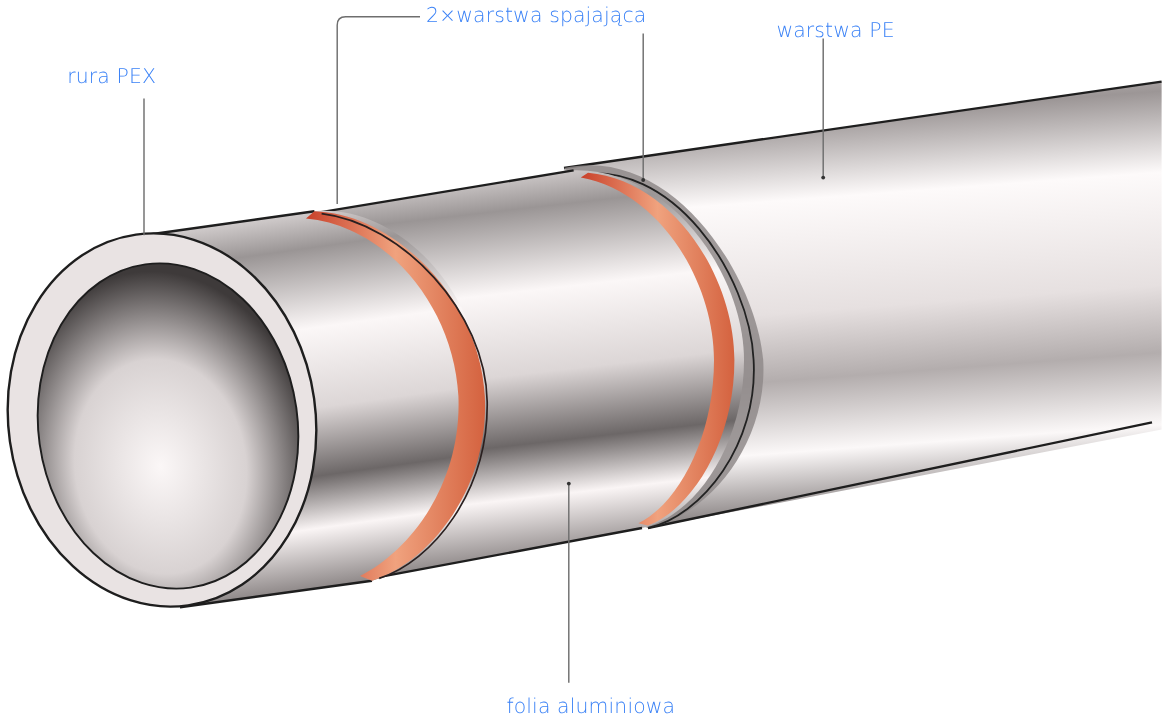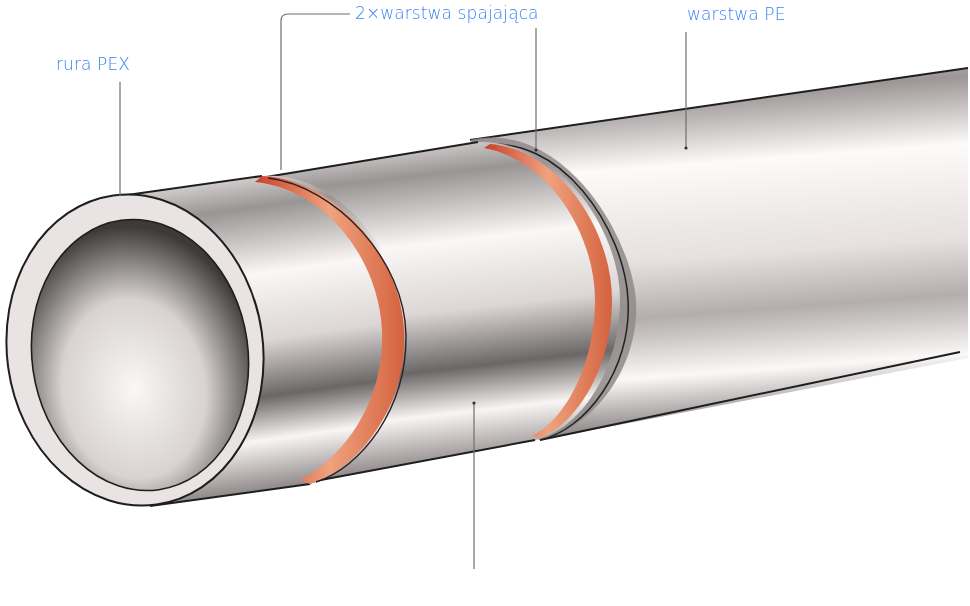--- a/index.html
+++ b/index.html
@@ -83,14 +83,15 @@
     </g>
     <g fill="#333">
       <circle cx="536" cy="150" r="1.6"></circle>
       <circle cx="686" cy="148" r="1.6"></circle>
       <circle cx="474" cy="403" r="1.6"></circle>
     </g>
   </svg>
 
   <div class="label" style="left:56px; top:54px;">rura PEX</div>
   <div class="label" style="left:355px; top:3px;">2×warstwa spajająca</div>
-  <div class="label" style="left:647px; top:4px;margin-left:40px;">warstwa PE</div>
+  <div class="label" style="left:647px; top:16px;">warstwa PE</div>
+  <div class="label" style="left:422px; top:579px;">folia aluminiowa</div>
 </div>
 
 </body></html>

